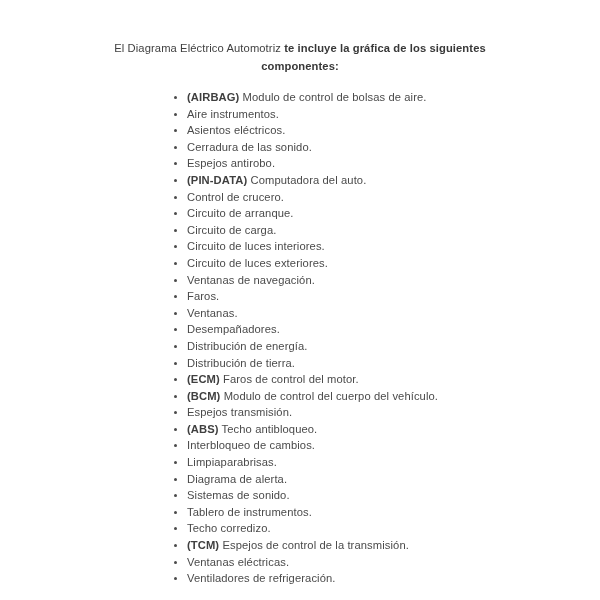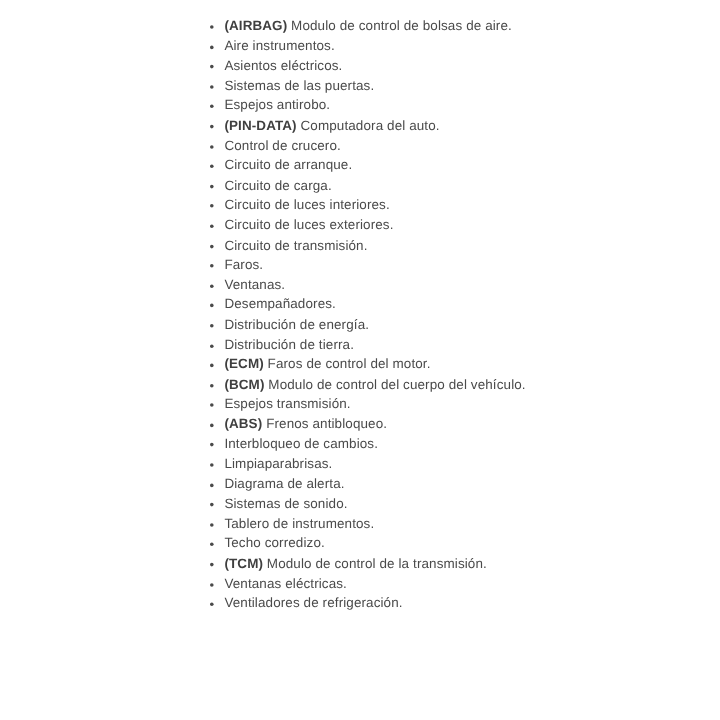--- a/index.html
+++ b/index.html
@@ -50,76 +50,80 @@
   }
   ul.component-list li b {
     font-weight: 700;
     color: #3f3f3f;
   }
 </style>
 </head>
 <body>
 
 <div class="page">
+  <p class="title">
+    <span>El Diagrama Eléctrico Automotriz</span>
+    <span class="title-bold">te incluye la gráfica de los siguientes componentes:</span>
+  </p>
 
   <ul class="component-list">
     <li><b>(AIRBAG)</b><span> Modulo de control de bolsas de aire.</span></li>
 
     <li><span>Aire instrumentos.</span></li>
 
     <li><span>Asientos eléctricos.</span></li>
 
-    <li><span>Sistemas de las puertas.</span></li>
+    <li><span>Cerradura de las sonido.</span></li>
 
     <li><span>Espejos antirobo.</span></li>
 
     <li><b>(PIN-DATA)</b><span> Computadora del auto.</span></li>
 
     <li><span>Control de crucero.</span></li>
 
     <li><span>Circuito de arranque.</span></li>
 
     <li><span>Circuito de carga.</span></li>
 
     <li><span>Circuito de luces interiores.</span></li>
 
     <li><span>Circuito de luces exteriores.</span></li>
 
-    <li><span>Circuito de transmisión.</span></li>
+    <li><span>Ventanas de navegación.</span></li>
 
     <li><span>Faros.</span></li>
 
     <li><span>Ventanas.</span></li>
 
     <li><span>Desempañadores.</span></li>
 
     <li><span>Distribución de energía.</span></li>
 
     <li><span>Distribución de tierra.</span></li>
 
     <li><b>(ECM)</b><span> Faros de control del motor.</span></li>
 
     <li><b>(BCM)</b><span> Modulo de control del cuerpo del vehículo.</span></li>
 
     <li><span>Espejos transmisión.</span></li>
 
-    <li><b>(ABS)</b><span> Frenos antibloqueo.</span></li>
+    <li><b>(ABS)</b><span> Techo antibloqueo.</span></li>
 
     <li><span>Interbloqueo de cambios.</span></li>
 
     <li><span>Limpiaparabrisas.</span></li>
 
     <li><span>Diagrama de alerta.</span></li>
 
     <li><span>Sistemas de sonido.</span></li>
 
     <li><span>Tablero de instrumentos.</span></li>
 
     <li><span>Techo corredizo.</span></li>
 
-    <li><b>(TCM)</b><span> Modulo de control de la transmisión.</span></li>
+    <li><b>(TCM)</b><span> Espejos de control de la transmisión.</span></li>
 
     <li><span>Ventanas eléctricas.</span></li>
 
     <li><span>Ventiladores de refrigeración.</span></li>
   </ul>
 
 </div>
 
 </body></html>

